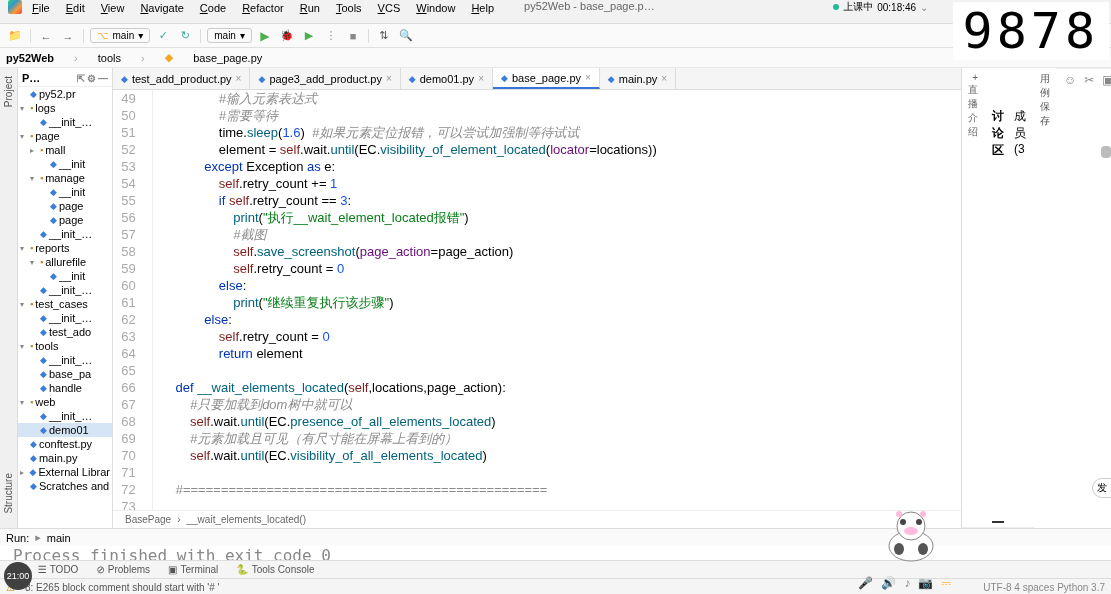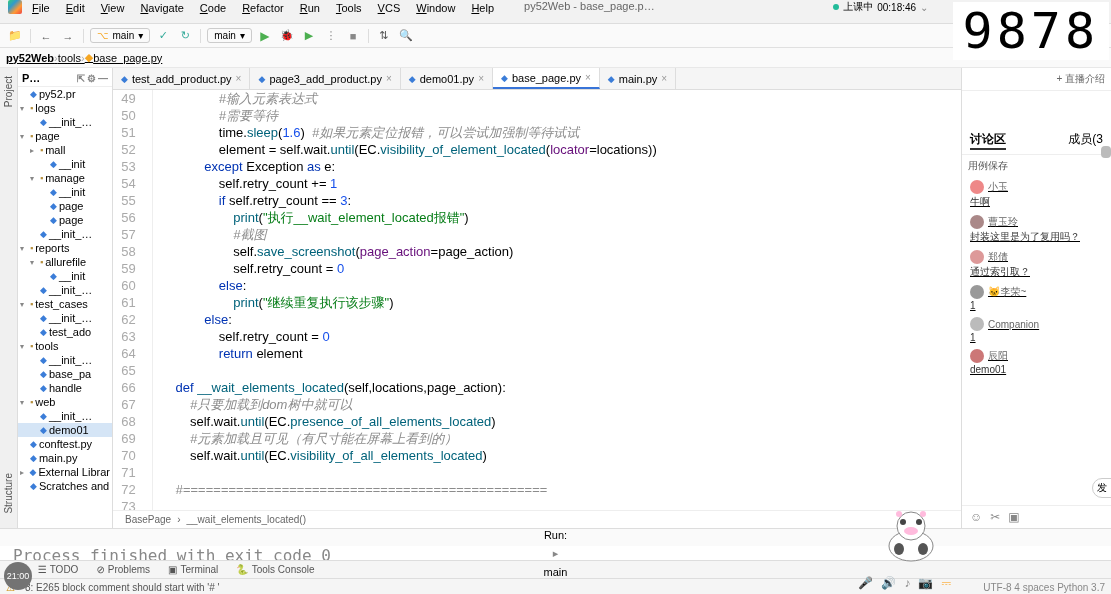--- a/index.html
+++ b/index.html
@@ -22,21 +22,21 @@
 .toolbar { display: flex; align-items: center; height: 24px; background: #fafafa; border-bottom: 1px solid #e0e0e0; padding: 0 6px; gap: 4px; }
 .toolbar .icon { width: 18px; height: 18px; display: flex; align-items: center; justify-content: center; cursor: pointer; color: #555; font-size: 11px; }
 .toolbar .combo { border: 1px solid #ccc; padding: 1px 6px; font-size: 10px; border-radius: 3px; display: flex; align-items: center; gap: 4px; }
 .toolbar .combo .git { color: #f5a623; }
 .toolbar .run-btn { color: #4caf50; font-size: 12px; }
 .toolbar .bug-btn { color: #4caf50; }
 .toolbar .stop-btn { color: #888; }
 .toolbar .sep { width: 1px; height: 14px; background: #ddd; margin: 0 2px; }
 
 
-.crumb { display: flex; align-items: center; height: 20px; background: #fafafa; padding: 0 6px; gap: 0; font-size: 11px; border-bottom: 1px solid #e8e8e8; text-decoration: underline; }
+.crumb { display: flex; align-items: center; height: 20px; background: #fafafa; padding: 0 6px; gap: 20px; font-size: 11px; border-bottom: 1px solid #e8e8e8; }
 .crumb .sep { color: #aaa; }
 .crumb .fileicon { color: #f5a623; }
 
 
 .main { display: flex; height: 460px; }
 
 
 .sidestrip { width: 18px; background: #f0f0f0; border-right: 1px solid #ddd; display: flex; flex-direction: column; align-items: center; padding-top: 4px; gap: 8px; }
 .sidestrip .tab { writing-mode: vertical-rl; transform: rotate(180deg); font-size: 10px; padding: 4px 1px; cursor: pointer; color: #555; }
 
@@ -63,60 +63,60 @@
 
 .code-wrap { flex: 1; display: flex; overflow: hidden; font-family: "Consolas","Courier New",monospace; font-size: 13px; line-height: 17px; }
 .gutter { width: 40px; text-align: center; color: #aaa; padding-right: 8px; padding-top: 0; background: #fff; border-right: 1px solid #eee; user-select: none; }
 .gutter div { height: 17px; }
 .code { flex: 1; padding-left: 8px; white-space: pre; position: relative; }
 .code div.line { height: 17px; }
 .kw2 { color: #0033b3; }
 .num { color: #1750eb; }
 .str { color: #067d17; }
 .com { color: #8c8c8c; font-style: italic; }
-.self { color: #000000; }
+.self { color: #7f1d1d; }
 .fn { color: #00627a; }
 .param { color: #660e7a; }
 .cls { color: #000; }
 
 .breadcrumb2 { height: 18px; border-top: 1px solid #eee; padding: 1px 12px; font-size: 10px; color: #666; display: flex; align-items: center; gap: 6px; }
 
 
-.chat { width: 150px; border-left: 1px solid #ddd; display: flex; flex-direction: column; font-size: 11px; position: relative; }
+.chat { width: 150px; border-left: 1px solid #ddd; display: flex; flex-direction: row; font-size: 11px; position: relative; }
 .chat .top { padding: 4px 6px; font-size: 10px; color: #666; text-align: right; border-bottom: 1px solid #eee; }
 .chat .tabs2 { display: flex; gap: 10px; padding: 4px 8px; border-bottom: 1px solid #eee; }
 .chat .tabs2 .t { cursor: pointer; font-size: 12px; margin-top: 36px; }
 .chat .tabs2 .t.active { font-weight: bold; border-bottom: 2px solid #333; }
 .chat .section { padding: 4px 6px; font-size: 10px; color: #555; }
 .chat .msgs { flex: 1; overflow: auto; }
 .chat .msg { padding: 3px 8px; text-decoration: underline; }
 .chat .msg .user { display: flex; align-items: center; gap: 4px; margin-bottom: 1px; }
 .chat .msg .avatar { width: 14px; height: 14px; border-radius: 50%; background: #ccc; display: inline-block; }
 .chat .msg .name { font-size: 10px; color: #666; }
 .chat .msg .text { font-size: 10px; color: #333; padding-left: 0; }
 .chat .icons-row { display: flex; gap: 8px; padding: 4px 8px; border-top: 1px solid #eee; color: #888; font-size: 12px; }
 .chat .send { position: absolute; right: -1px; bottom: 30px; background: #fff; border: 1px solid #ccc; border-radius: 10px 0 0 10px; padding: 2px 4px; font-size: 10px; }
 
 
-.run-panel { display: flex; align-items: center; height: 18px; border-top: 1px solid #ddd; padding: 0 6px; gap: 6px; background: #fafafa; font-size: 11px; flex-direction: column; }
+.run-panel { display: flex; align-items: center; height: 18px; border-top: 1px solid #ddd; padding: 0 6px; gap: 6px; background: #fafafa; font-size: 11px; }
 .run-panel .arrow { color: #888; }
 .run-body { height: 14px; padding: 0 2px; font-family: monospace; color: #888; font-size: 16px; overflow: hidden; margin-left: 11px; }
 
 
 .bottom-tabs { display: flex; align-items: center; height: 18px; border-top: 1px solid #ddd; background: #f5f5f5; padding: 0 4px; gap: 2px; }
 .bottom-tabs .btab { display: flex; align-items: center; gap: 3px; padding: 0 8px; font-size: 10px; cursor: pointer; color: #555; }
 .bottom-tabs .bicon { font-size: 10px; }
 
 
 .statusbar { display: flex; align-items: center; height: 18px; border-top: 1px solid #ddd; background: #f5f5f5; padding: 0 6px; font-size: 10px; color: #555; gap: 10px; }
 .statusbar .warn { color: #c80; }
 .statusbar .right { margin-left: auto; display: flex; gap: 10px; color: #888; }
 
 
-.clock { position: absolute; left: 4px; bottom: 4px; width: 28px; height: 28px; border-radius: 50%; background: #737373; color: #fff; display: flex; align-items: center; justify-content: center; font-size: 9px; z-index: 50; }
+.clock { position: absolute; left: 4px; bottom: 4px; width: 28px; height: 28px; border-radius: 50%; background: #404040; color: #fff; display: flex; align-items: center; justify-content: center; font-size: 9px; z-index: 50; }
 
 
 .mascot { position: absolute; right: 160px; bottom: 30px; width: 80px; height: 60px; z-index: 30; }
 
 .scrollbar-stub { position: absolute; right: 0; top: 78px; width: 10px; height: 12px; background: #bbb; border-radius: 4px; }
 
 .icon-area { position: absolute; right: 160px; bottom: 4px; display: flex; gap: 8px; color: #888; font-size: 12px; }
 </style>
 </head>
 <body>

